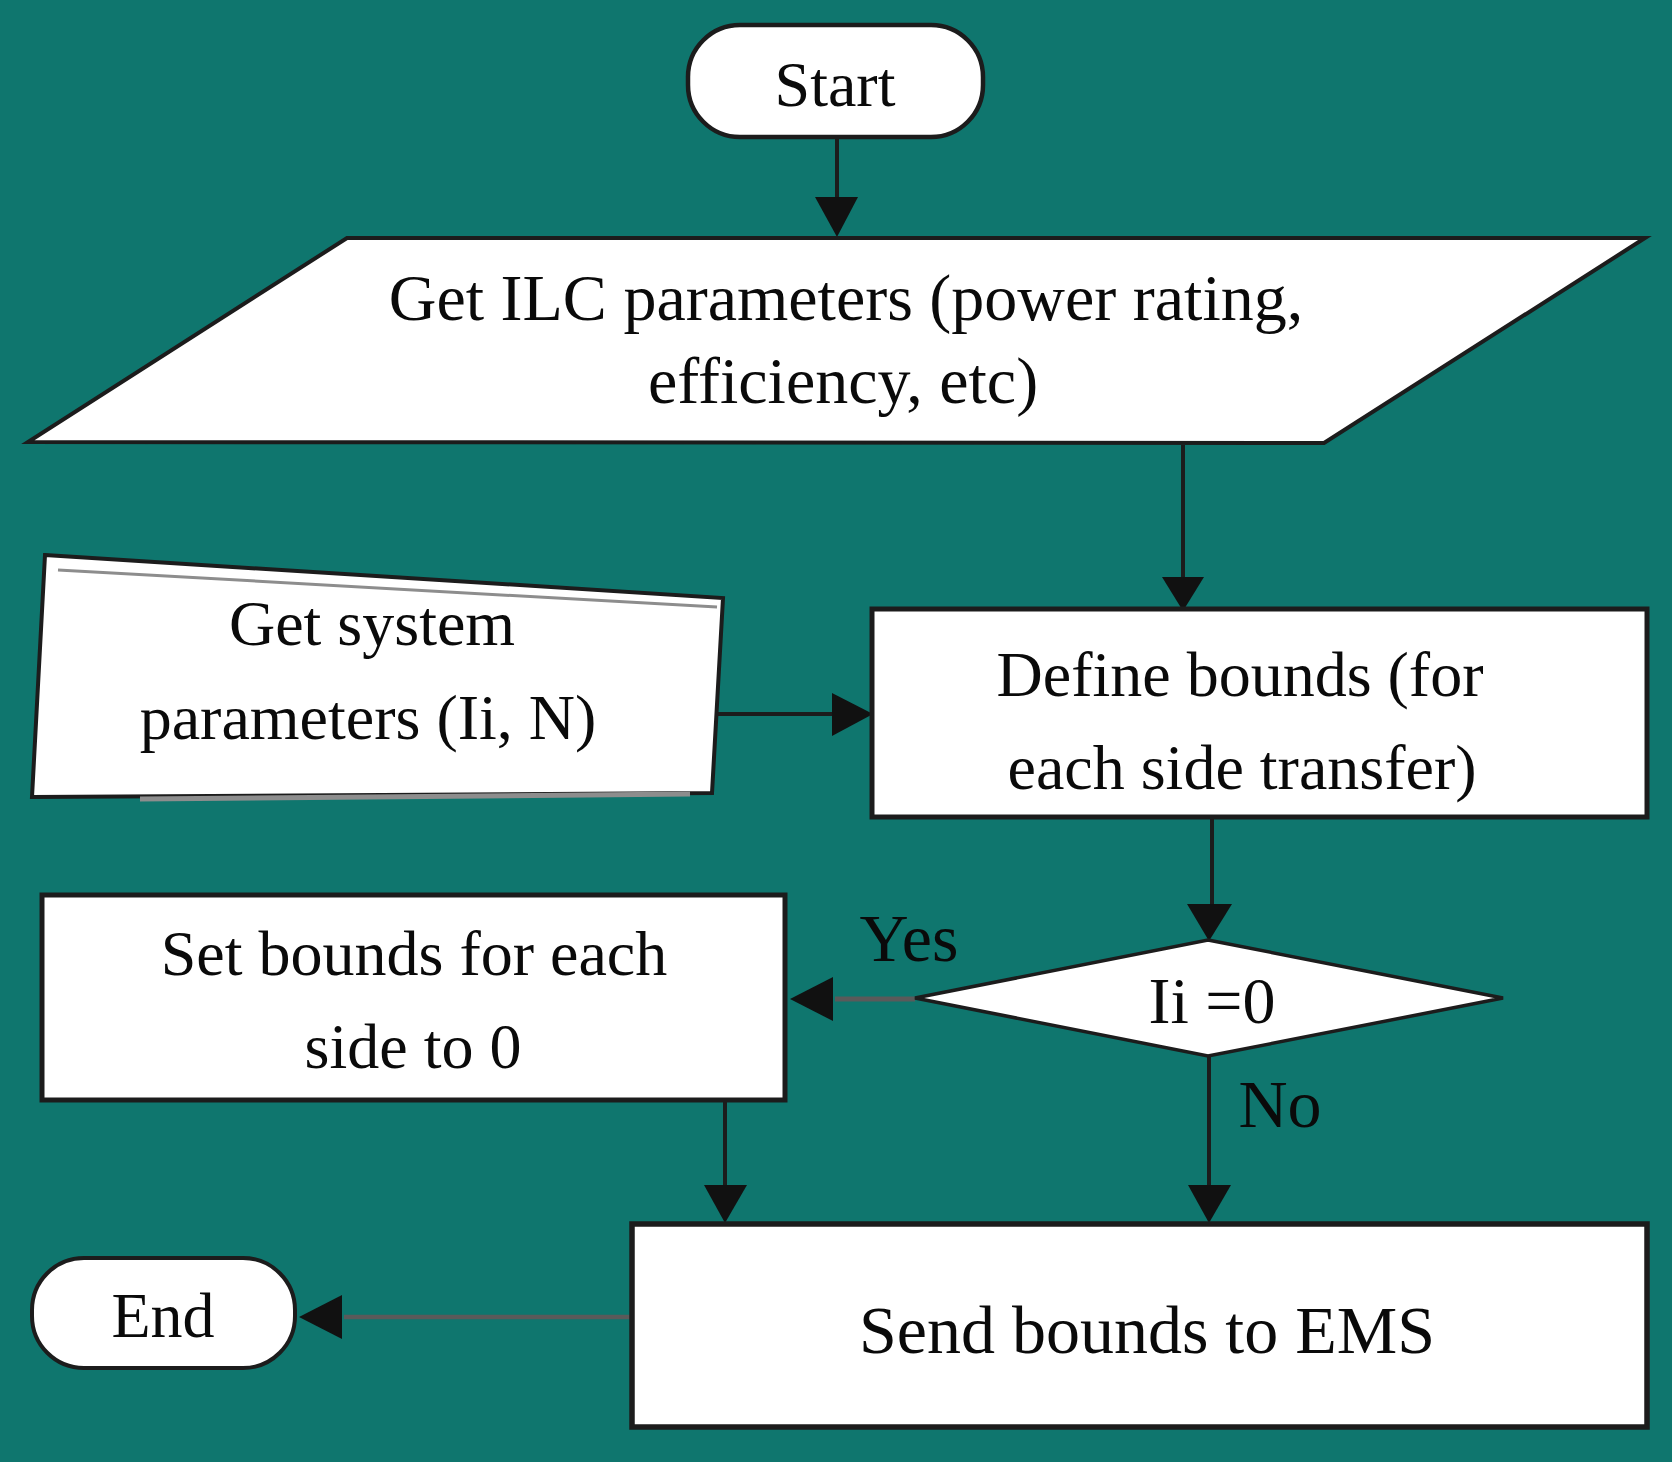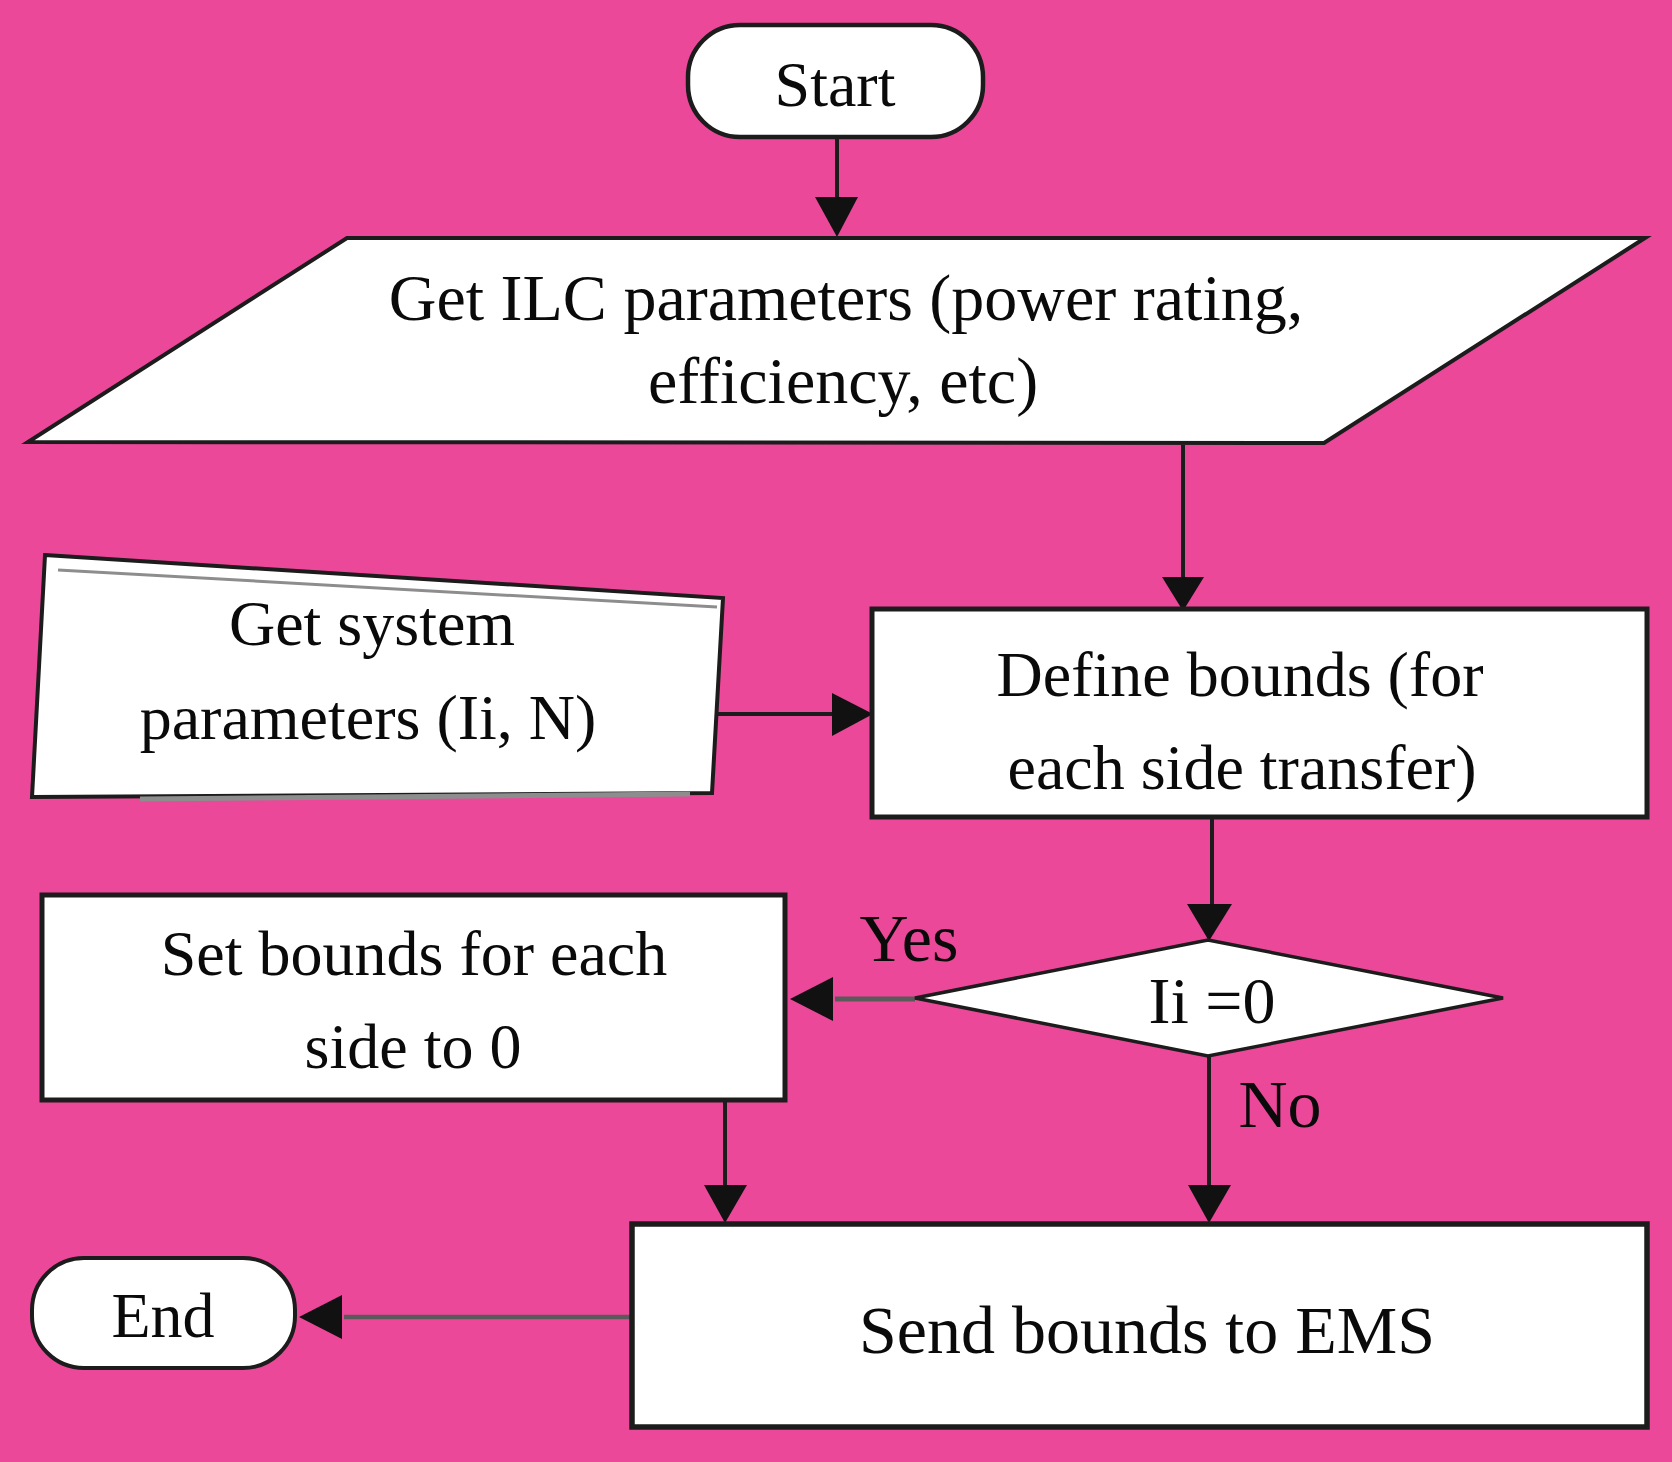--- a/index.html
+++ b/index.html
@@ -1,18 +1,18 @@
 <!DOCTYPE html>
 <html><head>
 <meta charset="utf-8">
 <style>
   html, body { margin: 0; padding: 0; background: #ffffff; }
   .figure-wrap {
     width: 1672px; height: 1462px; position: relative;
-    background: #ec4899; overflow: hidden;
+    background: #0f766e; overflow: hidden;
     font-family: "Liberation Serif", "DejaVu Serif", serif;
   }
   svg { display: block; }
   .shape { fill: #ffffff; stroke: #1c1c1c; }
   .edge  { stroke: #1c1c1c; fill: none; }
   .edge-gray { stroke: #5a5a5a; fill: none; }
   .sketch { stroke: #8d8d8d; fill: none; }
   .head { fill: #111111; stroke: none; }
   text {
     fill: #0a0a0a;

